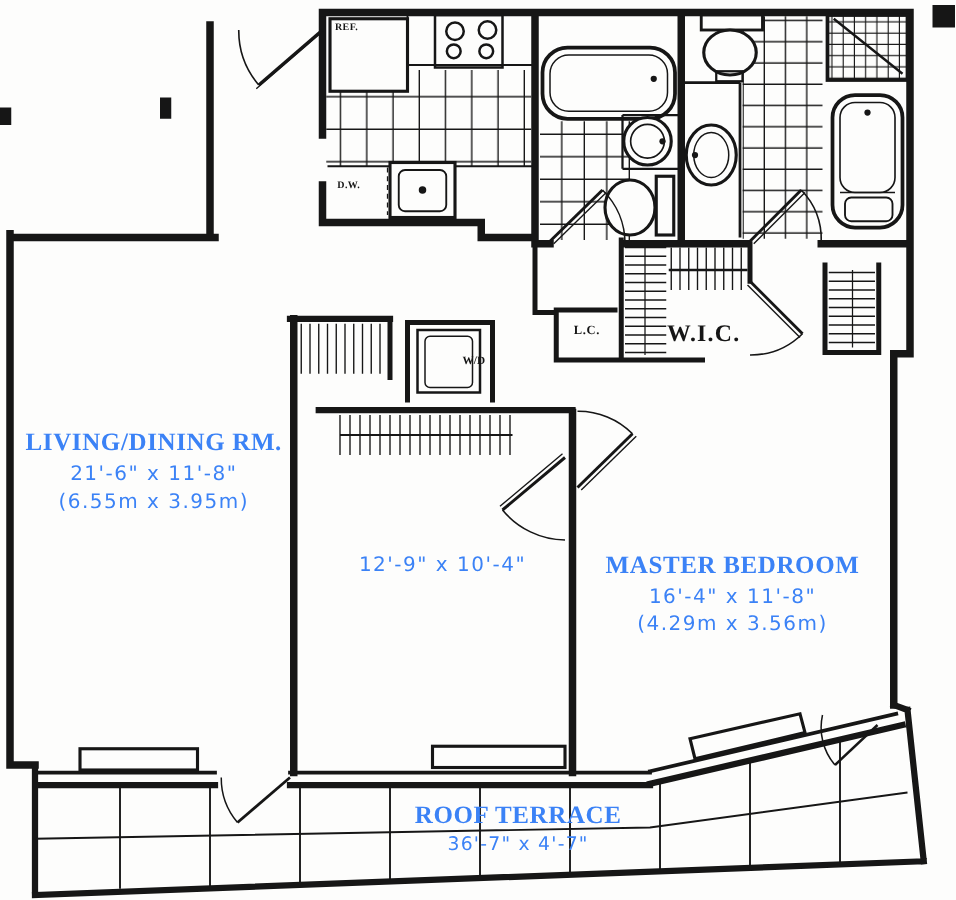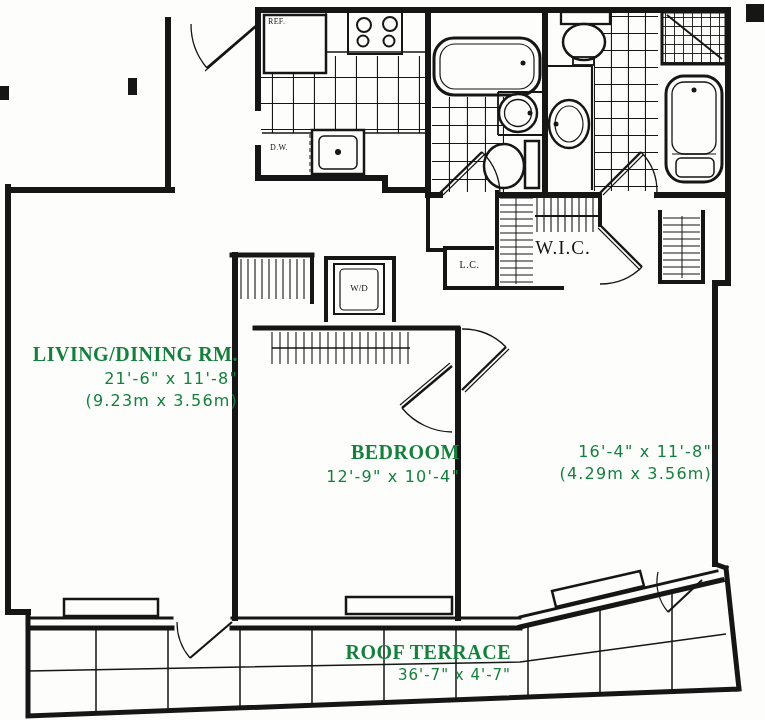--- a/index.html
+++ b/index.html
@@ -1,24 +1,24 @@
 <!DOCTYPE html>
 <html><head>
 <meta charset="utf-8">
 <style>
   html,body{margin:0;padding:0;background:#fff;}
   .plan{position:relative;width:765px;height:720px;background:#fdfdfc;overflow:hidden;
         font-family:"Liberation Sans",sans-serif;color:#141414;}
   .plan svg{position:absolute;left:0;top:0;}
-  .room-label{position:absolute;text-align:right;color:#15803d;line-height:1.25;}
+  .room-label{position:absolute;text-align:center;color:#3b82f6;line-height:1.25;}
   .rname{font-family:"Liberation Serif",serif;font-weight:bold;font-size:20px;letter-spacing:.5px;}
   .rdim{font-family:"DejaVu Sans",sans-serif;font-size:16px;letter-spacing:1.2px;margin-top:2px;}
   .rdim-sm{font-family:"DejaVu Sans",sans-serif;font-size:15px;letter-spacing:1px;margin-top:1px;}
-  .tag{position:absolute;font-family:"Liberation Serif",serif;font-weight:normal;color:#151515;text-align:center;}
-  .tag-wic{font-size:19px;letter-spacing:1px;}
+  .tag{position:absolute;font-family:"Liberation Serif",serif;font-weight:bold;color:#151515;text-align:center;}
+  .tag-wic{font-size:19px;letter-spacing:1px;margin-top:20px;}
   .tag-lc{font-size:10px;letter-spacing:.5px;}
   .tag-wd{font-size:9px;}
   .tag-tiny{font-size:8px;letter-spacing:.3px;}
 </style>
 </head>
 <body>
 
 <div class="plan">
 <svg width="765" height="720" viewBox="0 0 765 720">
   <defs>
@@ -217,36 +217,36 @@
     <g>
       <path d="M702,580 L668,612" stroke-width="2"></path>
       <path d="M668,612 A46,46 0 0 1 658,572" stroke-width="1.2"></path>
     </g>
   </g>
 </svg>
 
   <div class="room-label" style="left:8px;top:342px;width:230px;">
     <div class="rname">LIVING/DINING RM.</div>
     <div class="rdim">21'-6" x 11'-8"</div>
-    <div class="rdim">(9.23m x 3.56m)</div>
+    <div class="rdim">(6.55m x 3.95m)</div>
   </div>
 
   <div class="room-label" style="left:248px;top:440px;width:212px;">
-    <div class="rname">BEDROOM</div>
     <div class="rdim">12'-9" x 10'-4"</div>
   </div>
 
   <div class="room-label" style="left:460px;top:440px;width:252px;">
+    <div class="rname">MASTER BEDROOM</div>
     <div class="rdim">16'-4" x 11'-8"</div>
     <div class="rdim">(4.29m x 3.56m)</div>
   </div>
 
-  <div class="room-label" style="left:276px;top:640px;width:235px;">
+  <div class="room-label" style="left:297px;top:640px;width:235px;">
     <div class="rname">ROOF TERRACE</div>
     <div class="rdim-sm">36'-7" x 4'-7"</div>
   </div>
 
   <div class="tag tag-wic" style="left:518px;top:237px;width:90px;">W.I.C.</div>
   <div class="tag tag-lc" style="left:449px;top:259px;width:41px;">L.C.</div>
-  <div class="tag tag-wd" style="left:336px;top:283px;width:46px;">W/D</div>
+  <div class="tag tag-wd" style="left:356px;top:283px;width:46px;">W/D</div>
   <div class="tag tag-tiny" style="left:268px;top:17px;width:30px;text-align:left;">REF.</div>
   <div class="tag tag-tiny" style="left:264px;top:143px;width:30px;text-align:center;">D.W.</div>
 </div>
 
 </body></html>

